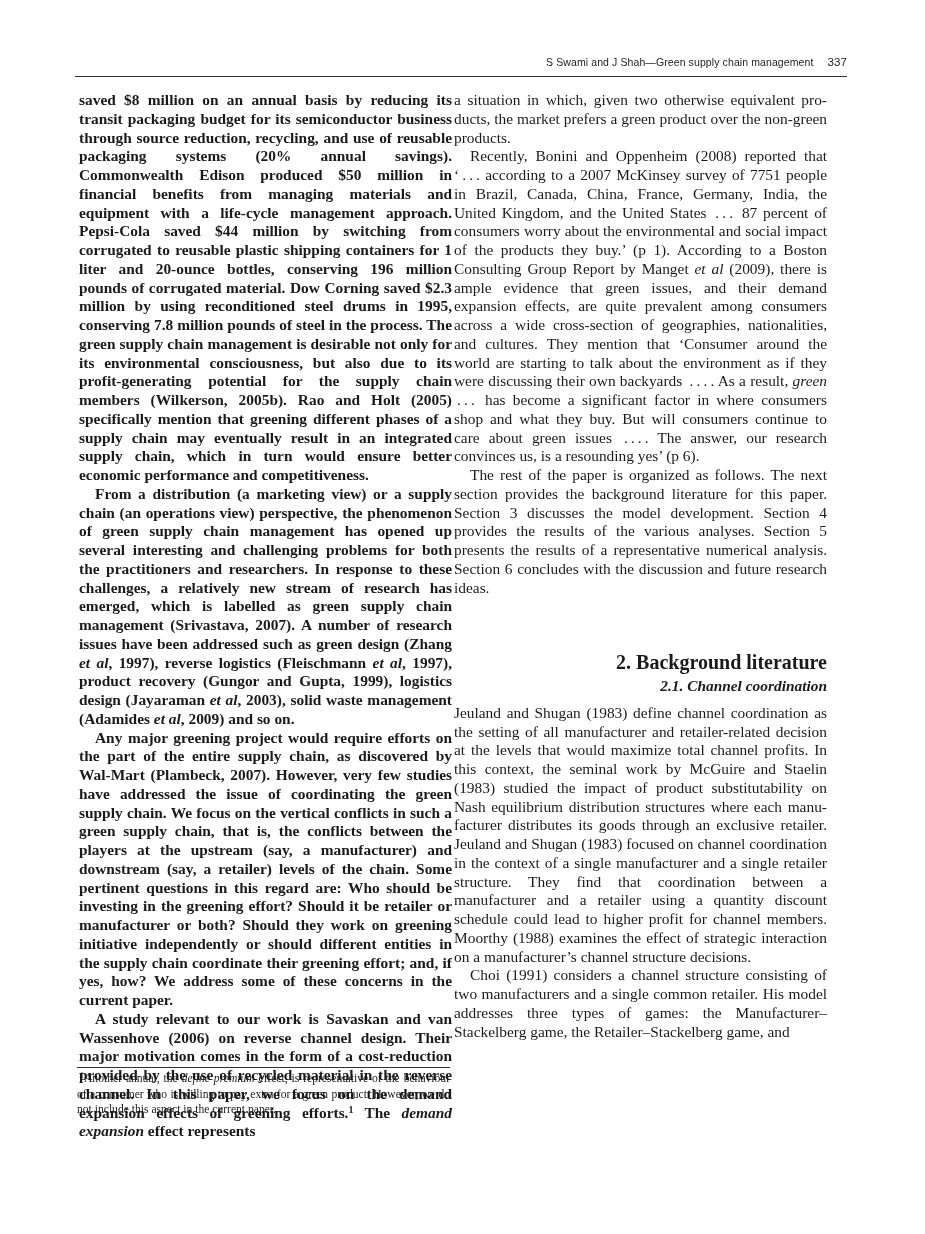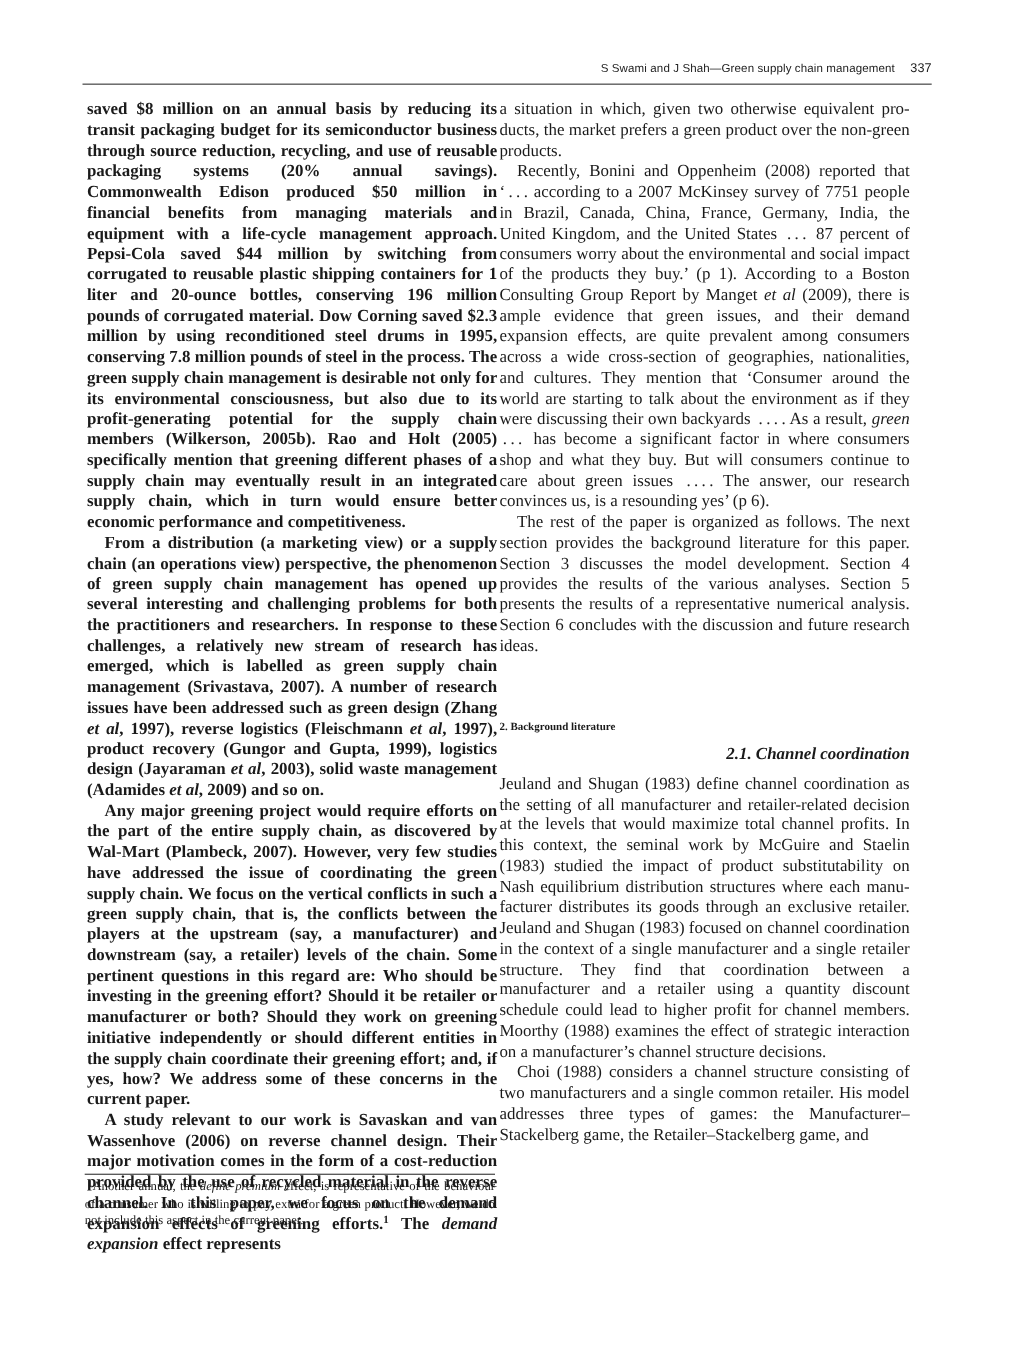--- a/index.html
+++ b/index.html
@@ -17,21 +17,21 @@
   .col { position: absolute; top: 91px; width: 373px;
     font-family: "Liberation Serif", serif; font-size: 15.4px; line-height: 18.75px;
     text-align: justify; hyphens: manual; }
   .col-left { left: 79px; font-weight: bold; }
   .col-right { left: 454px; }
   .col p { margin: 0; }
   .col p.indent { text-indent: 16px; }
   .col em { font-style: italic; }
   sup { font-size: 10px; line-height: 0; vertical-align: 5px; }
 
-  .section-heading { font-weight: bold; margin: 56px 0 0 0; font-size: 10px; text-align: left; }
+  .section-heading { font-weight: bold; margin: 56px 0 0 0; font-size: 20px; text-align: right; }
   .subsection-heading { font-style: italic; margin: 5px 0 8px 0; font-size: 15.4px; text-align: right; }
 
   .footnote-rule { position: absolute; left: 77px; top: 1067px; width: 373px; border-top: 1px solid #333; }
   .footnote { position: absolute; left: 77px; top: 1071px; width: 373px;
     font-family: "Liberation Serif", serif; font-size: 11.6px; line-height: 15.5px; text-align: justify; }
   .footnote p { margin: 0; text-indent: 3px; }
   .footnote sup { font-size: 8px; vertical-align: 4px; }
 </style>
 </head>
 <body>
@@ -53,14 +53,14 @@
   <p><sup>1</sup><span>Another annual, the </span><em>define premium</em><span> effect, is representative of the behaviour of a consumer who is willing to pay extra for a green product. However, we do not include this aspect in the current paper.</span></p>
 </div>
 
 <div class="col col-right">
   <p>a situation in which, given two otherwise equivalent pro­ducts, the market prefers a green product over the non-green products.</p>
   <p class="indent"><span>Recently, Bonini and Oppenheim (2008) reported that ‘ . . . according to a 2007 McKinsey survey of 7751 people in Brazil, Canada, China, France, Germany, India, the United Kingdom, and the United States  . . .  87 percent of consumers worry about the environmental and social impact of the products they buy.’ (p 1). According to a Boston Consulting Group Report by Manget </span><em>et al</em><span> (2009), there is ample evidence that green issues, and their demand expansion effects, are quite prevalent among consumers across a wide cross-section of geographies, nationalities, and cultures. They mention that ‘Consumer around the world are starting to talk about the environment as if they were discussing their own backyards  . . . . As a result, </span><em>green</em><span>  . . .  has become a significant factor in where con­sumers shop and what they buy. But will consumers continue to care about green issues  . . . . The answer, our research convinces us, is a resounding yes’ (p 6).</span></p>
   <p class="indent">The rest of the paper is organized as follows. The next section provides the background literature for this paper. Section 3 discusses the model development. Section 4 provides the results of the various analyses. Section 5 presents the results of a representative numerical ana­lysis. Section 6 concludes with the discussion and future research ideas.</p>
   <h2 class="section-heading">2. Background literature</h2>
   <h3 class="subsection-heading">2.1. Channel coordination</h3>
   <p>Jeuland and Shugan (1983) define channel coordination as the setting of all manufacturer and retailer-related decision at the levels that would maximize total channel profits. In this context, the seminal work by McGuire and Staelin (1983) studied the impact of product substitutability on Nash equilibrium distribution structures where each manu­facturer distributes its goods through an exclusive retailer. Jeuland and Shugan (1983) focused on channel coordi­nation in the context of a single manufacturer and a single retailer structure. They find that coordination between a manufacturer and a retailer using a quantity discount schedule could lead to higher profit for channel members. Moorthy (1988) examines the effect of strategic interaction on a manufacturer’s channel structure decisions.</p>
-  <p class="indent">Choi (1988) considers a channel structure consisting of two manufacturers and a single common retailer. His model addresses three types of games: the Manufacturer–Stackelberg game, the Retailer–Stackelberg game, and</p>
+  <p class="indent">Choi (1991) considers a channel structure consisting of two manufacturers and a single common retailer. His model addresses three types of games: the Manufacturer–Stackelberg game, the Retailer–Stackelberg game, and</p>
 </div>
 
 </body></html>

